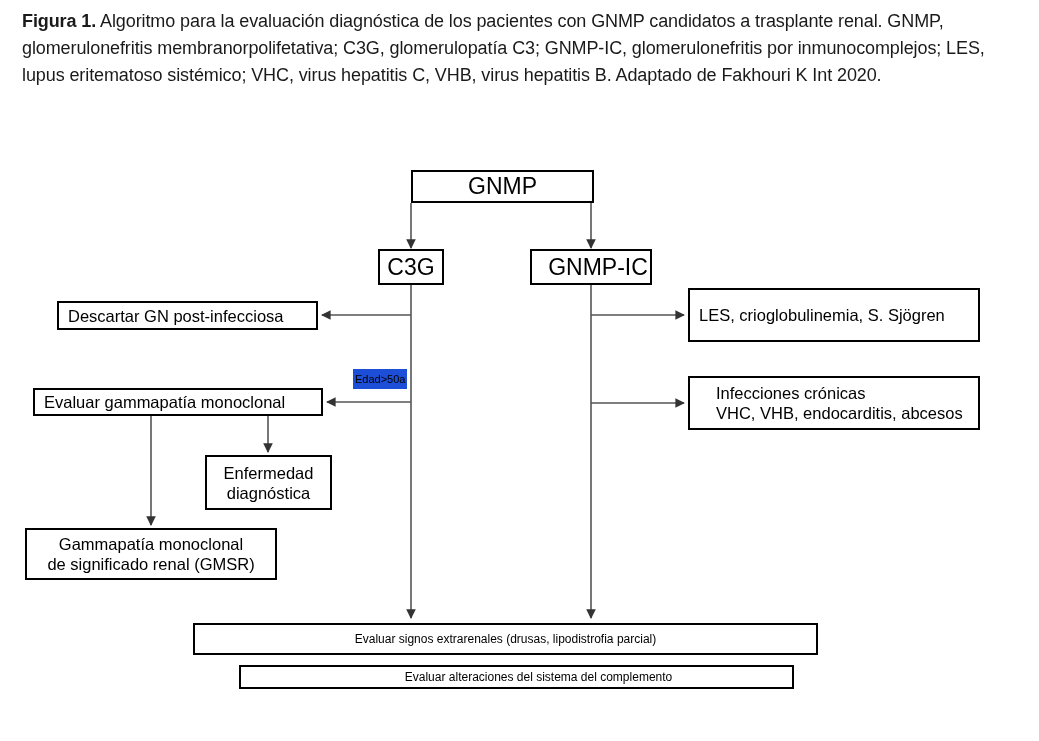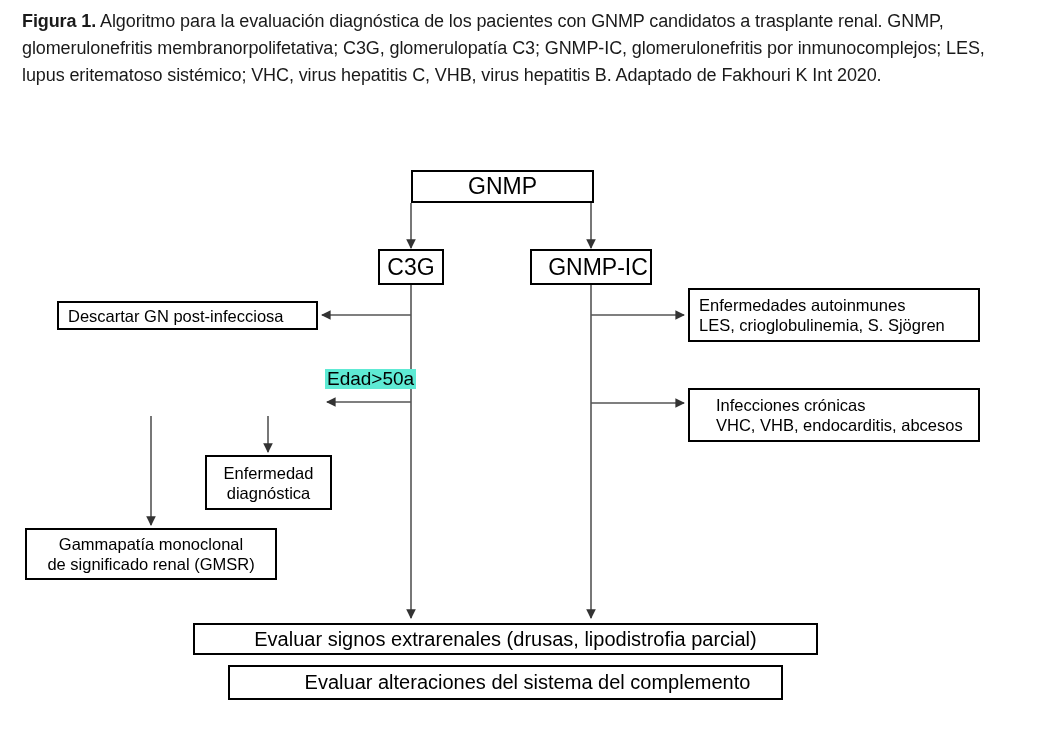--- a/index.html
+++ b/index.html
@@ -61,34 +61,35 @@
     z-index: 2;
   }
   .node .line {
     display: block;
     white-space: nowrap;
   }
   .ctr { text-align: center; }
   .lft { text-align: left; padding-left: 9px; }
 
   .t-big   { font-size: 23px; line-height: 27px; }
-  .t-mid   { font-size: 20px; line-height: 23px; }
+  .t-mid   { font-size: 12px; line-height: 23px; }
   .t-small { font-size: 16.5px; line-height: 20px; }
 
   
   .edge-label {
     position: absolute;
     font-family: "Liberation Sans", sans-serif;
-    font-size: 19px;
+    font-size: 11px;
     line-height: 20px;
     color: #000000;
-    background: #5eead4;
+    background: #1d4ed8;
     white-space: nowrap;
     padding: 0 2px;
     z-index: 3;
+    margin-left: 28px;
   }
 </style>
 </head>
 <body>
 
 <div id="caption">
   <span class="fig-label">Figura 1.</span><span> Algoritmo para la evaluación diagnóstica de los pacientes con GNMP candidatos a trasplante renal. GNMP, glomerulonefritis membranorpolifetativa; C3G, glomerulopatía C3; GNMP-IC, glomerulonefritis por inmunocomplejos; LES, lupus eritematoso sistémico; VHC, virus hepatitis C, VHB, virus hepatitis B. Adaptado de Fakhouri K Int 2020.</span>
 </div>
 
 <div id="diagram">
@@ -131,44 +132,46 @@
   </div>
 
   <div class="node ctr t-big" style="left:530px; top:99px; width:122px; height:36px;padding-left:14px;">
     <span class="line">GNMP-IC</span>
   </div>
 
   <div class="node lft t-small" style="left:57px; top:151px; width:261px; height:29px;justify-content:center;">
     <span class="line">Descartar GN post-infecciosa</span>
   </div>
 
+  <div class="node lft t-small" style="left:33px; top:238px; width:290px; height:28px;">
+    <span class="line">Evaluar gammapatía monoclonal</span>
+  </div>
 
   <div class="edge-label" style="left:325px; top:219px;">Edad&gt;50a</div>
 
   <div class="node ctr t-small" style="left:205px; top:305px; width:127px; height:55px;">
     <span class="line">Enfermedad</span>
     <span class="line">diagnóstica</span>
   </div>
 
   <div class="node ctr t-small" style="left:25px; top:378px; width:252px; height:52px;">
     <span class="line">Gammapatía monoclonal</span>
     <span class="line">de significado renal (GMSR)</span>
   </div>
 
   <div class="node lft t-small" style="left:688px; top:138px; width:292px; height:54px;">
-    <span class="line">Enfermedades autoinmunes</span>
     <span class="line">LES, crioglobulinemia, S. Sjögren</span>
   </div>
 
-  <div class="node lft t-small" style="left:688px; top:238px; width:292px; height:54px;padding-left:26px;">
+  <div class="node lft t-small" style="left:688px; top:226px; width:292px; height:54px;padding-left:26px;">
     <span class="line">Infecciones crónicas</span>
     <span class="line">VHC, VHB, endocarditis, abcesos</span>
   </div>
 
   <div class="node ctr t-mid" style="left:193px; top:473px; width:625px; height:32px;">
     <span class="line">Evaluar signos extrarenales (drusas, lipodistrofia parcial)</span>
   </div>
 
-  <div class="node ctr t-mid" style="left:228px; top:515px; width:555px; height:35px;padding-left:44px;">
+  <div class="node ctr t-mid" style="left:239px; top:515px; width:555px; height:24px;padding-left:44px;">
     <span class="line">Evaluar alteraciones del sistema del complemento</span>
   </div>
 
 </div>
 
 </body></html>

